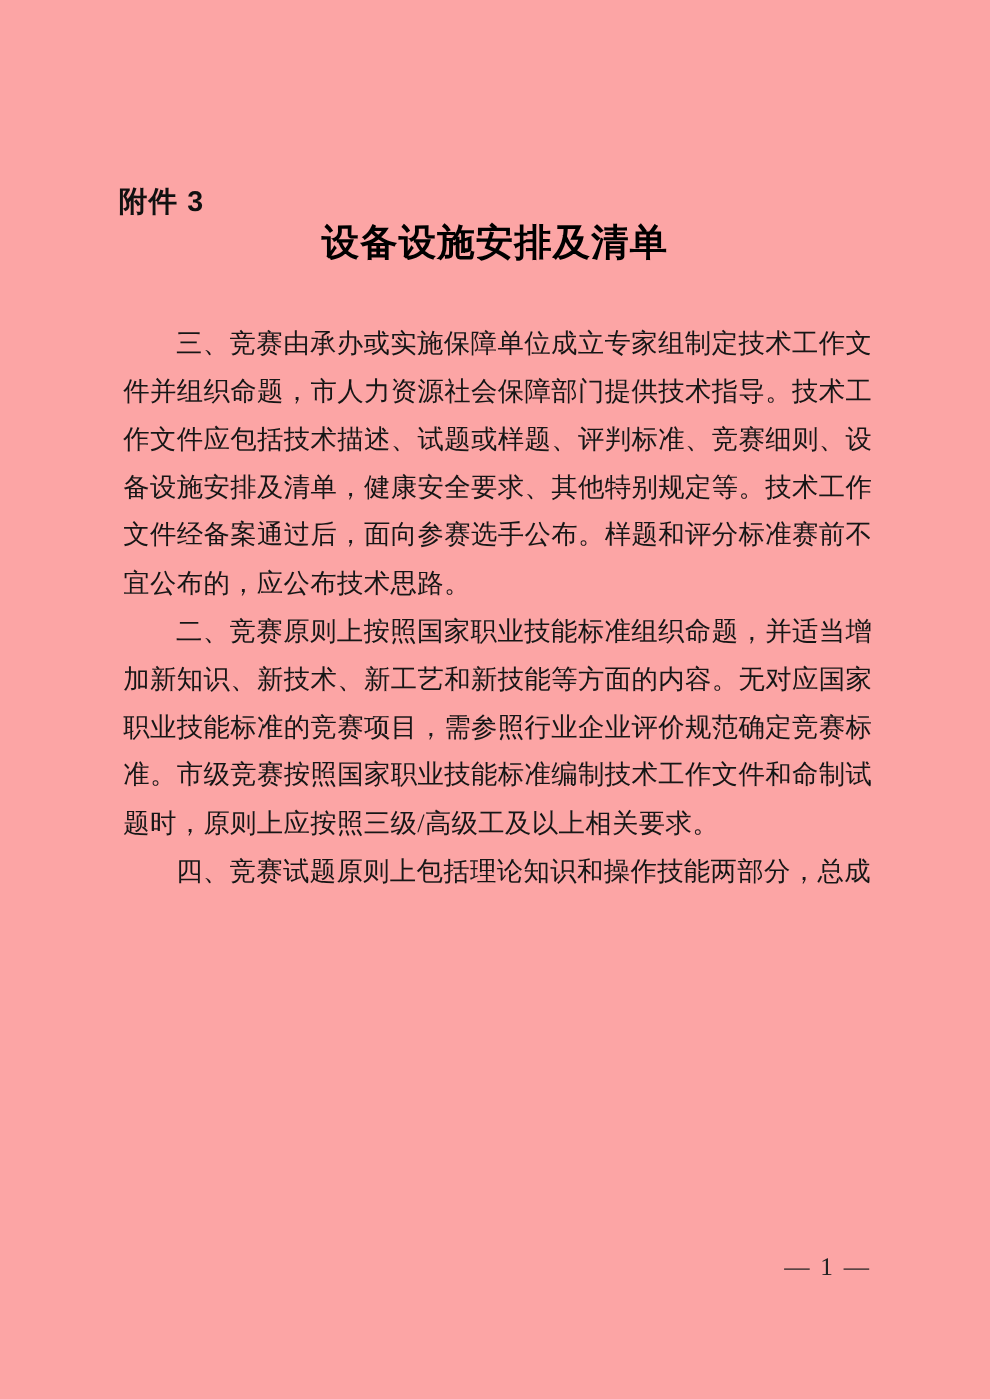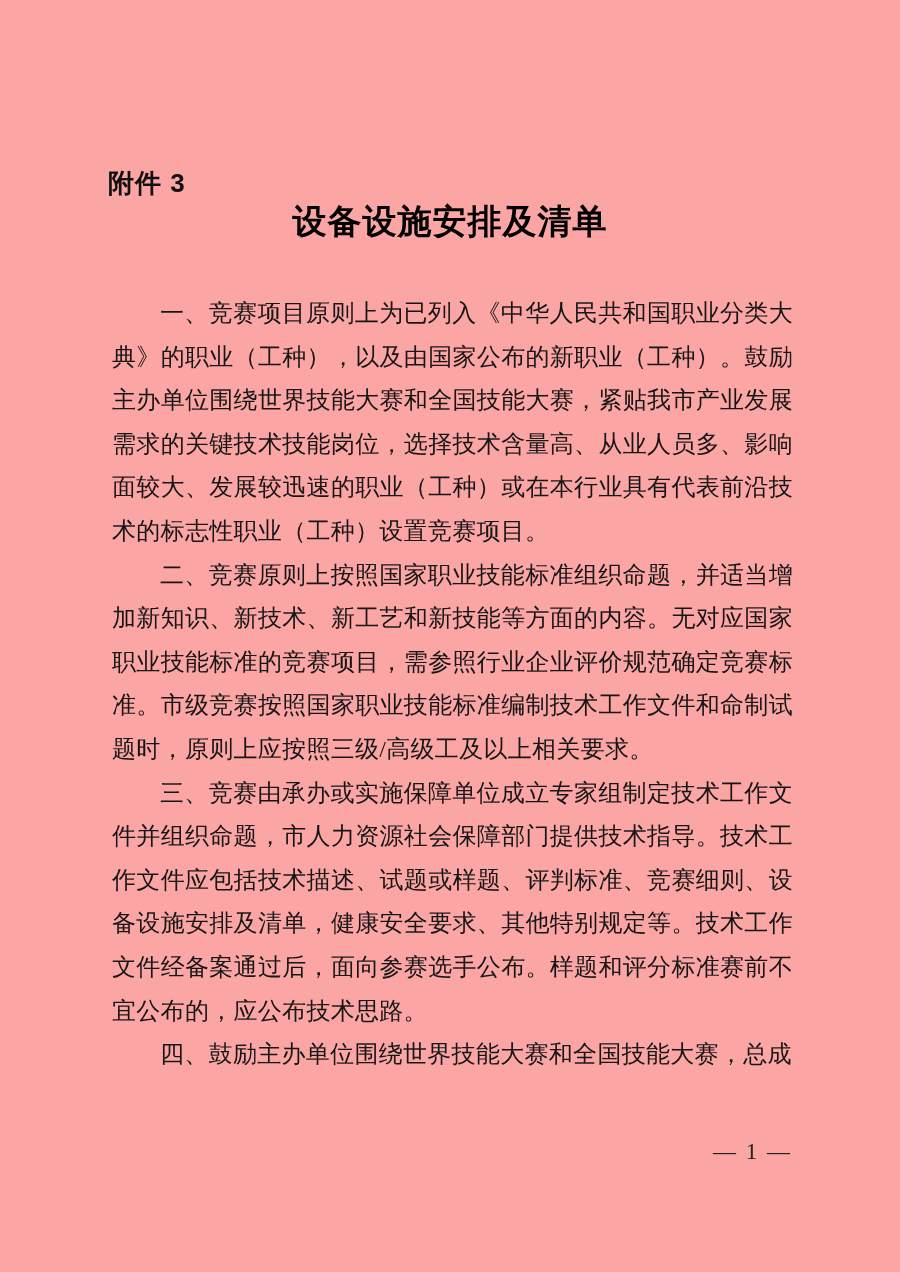--- a/index.html
+++ b/index.html
@@ -69,21 +69,20 @@
 </head>
 <body>
 
 <div class="page">
 
   <div class="attachment-label">附件 3</div>
 
   <div class="doc-title">设备设施安排及清单</div>
 
   <div class="body-text">
-    <p>一、竞赛项目原则上为已列入《中华人民共和国职业分类大典》的职业（工种），以及由国家公布的新职业（工种）。鼓励主办单位围绕世界技能大赛和全国技能大赛，紧贴我市产业发展需求的关键技术技能岗位，选择技术含量高、从业人员多、影响面较大、发展较迅速的职业（工种）或在本行业具有代表前沿技术的标志性职业（工种）设置竞赛项目。</p>
+    <p>三、竞赛由承办或实施保障单位成立专家组制定技术工作文件并组织命题，市人力资源社会保障部门提供技术指导。技术工作文件应包括技术描述、试题或样题、评判标准、竞赛细则、设备设施安排及清单，健康安全要求、其他特别规定等。技术工作文件经备案通过后，面向参赛选手公布。样题和评分标准赛前不宜公布的，应公布技术思路。</p>
     <p>二、竞赛原则上按照国家职业技能标准组织命题，并适当增加新知识、新技术、新工艺和新技能等方面的内容。无对应国家职业技能标准的竞赛项目，需参照行业企业评价规范确定竞赛标准。市级竞赛按照国家职业技能标准编制技术工作文件和命制试题时，原则上应按照三级/高级工及以上相关要求。</p>
-    <p>三、竞赛由承办或实施保障单位成立专家组制定技术工作文件并组织命题，市人力资源社会保障部门提供技术指导。技术工作文件应包括技术描述、试题或样题、评判标准、竞赛细则、设备设施安排及清单，健康安全要求、其他特别规定等。技术工作文件经备案通过后，面向参赛选手公布。样题和评分标准赛前不宜公布的，应公布技术思路。</p>
-    <p>四、鼓励主办单位围绕世界技能大赛和全国技能大赛，总成</p>
+    <p>四、竞赛试题原则上包括理论知识和操作技能两部分，总成</p>
   </div>
 
   <div class="page-number">— 1 —</div>
 
 </div>
 
 </body></html>

